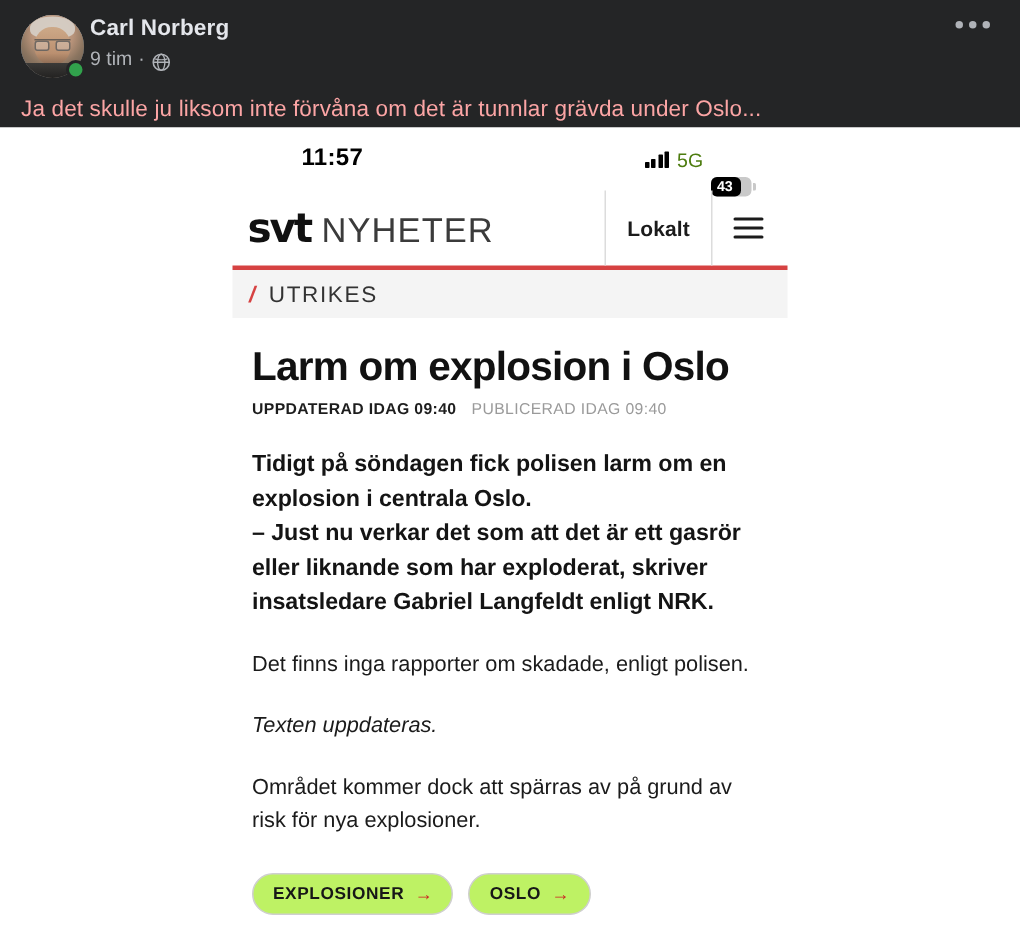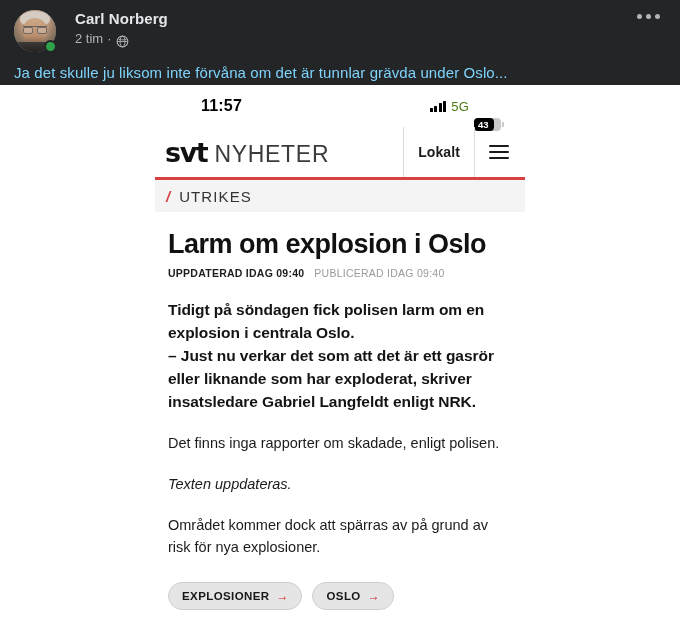--- a/index.html
+++ b/index.html
@@ -95,21 +95,21 @@
     right: -1px;
     bottom: -1px;
     width: 13px;
     height: 13px;
     border-radius: 50%;
     background: #31a24c;
     border: 2.5px solid #242526;
     box-sizing: border-box;
   }
   .fb-names {
-    margin-left: 19px;
+    margin-left: 4px;
     padding-top: 1px;
   }
   .fb-author {
     color: #e4e6eb;
     font-size: 15px;
     font-weight: bold;
     line-height: 19px;
     letter-spacing: .1px;
   }
   .fb-meta {
@@ -138,21 +138,21 @@
     align-items: center;
   }
   .fb-menu i {
     display: block;
     width: 5px;
     height: 5px;
     border-radius: 50%;
     background: #b0b3b8;
   }
   .fb-body {
-    color: #7dd3fc;
+    color: #fca5a5;
     font-size: 15px;
     line-height: 20px;
     margin-top: 11px;
     letter-spacing: .1px;
   }
 
   
   .shot {
     width: 680px;
     background: #ffffff;
@@ -379,21 +379,21 @@
     gap: 10px;
   }
   .tag {
     border: 1px solid #cfcfcf;
     border-radius: 17px;
     height: 26px;
     padding: 0 13px;
     display: flex;
     align-items: center;
     gap: 7px;
-    background: #e5e5e5;
+    background: #bef264;
   }
   .tag-label {
     font-size: 11.5px;
     font-weight: bold;
     color: #171717;
     letter-spacing: .4px;
   }
   .tag-arrow {
     color: #cc2222;
     font-size: 12px;
@@ -414,21 +414,21 @@
         <div class="face"></div>
         <div class="glasses"></div>
         <div class="shirt"></div>
       </div>
       <span class="online-dot"></span>
     </div>
 
     <div class="fb-names">
       <div class="fb-author">Carl Norberg</div>
       <div class="fb-meta">
-        <span>2 tim</span>
+        <span>9 tim</span>
         <span class="dot-sep">·</span>
         <span class="globe-icon">
           <svg viewBox="0 0 16 16" width="13" height="13" aria-hidden="true">
             <circle cx="8" cy="8" r="6.6" fill="none" stroke="#b0b3b8" stroke-width="1.3"></circle>
             <ellipse cx="8" cy="8" rx="3" ry="6.6" fill="none" stroke="#b0b3b8" stroke-width="1.1"></ellipse>
             <path d="M1.6 8h12.8" stroke="#b0b3b8" stroke-width="1.1" fill="none"></path>
             <path d="M3 5.2c2 1 8 1 10 0" stroke="#b0b3b8" stroke-width="1" fill="none"></path>
           </svg>
         </span>
       </div>

